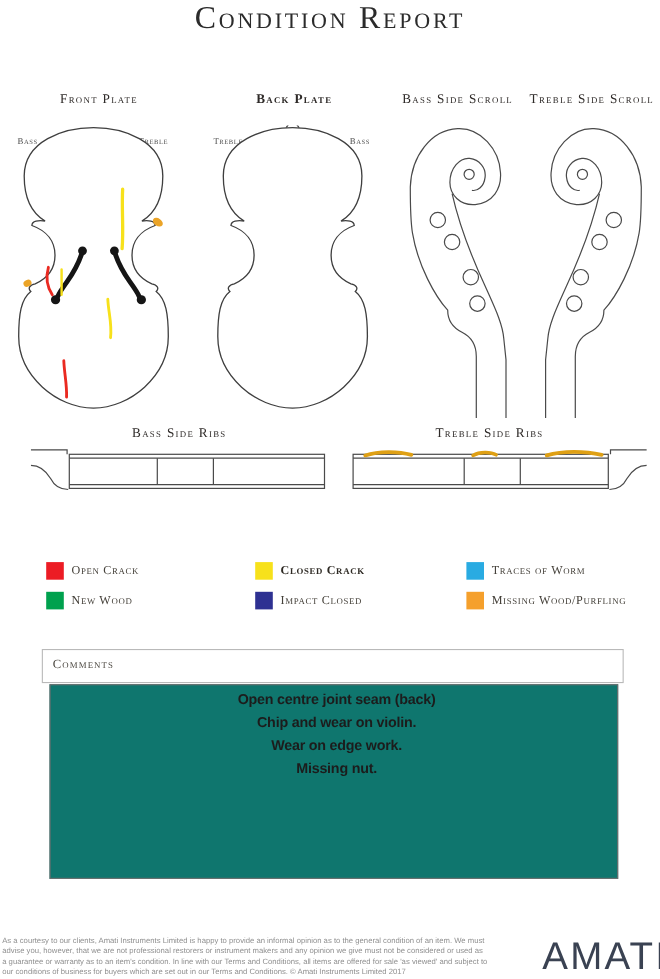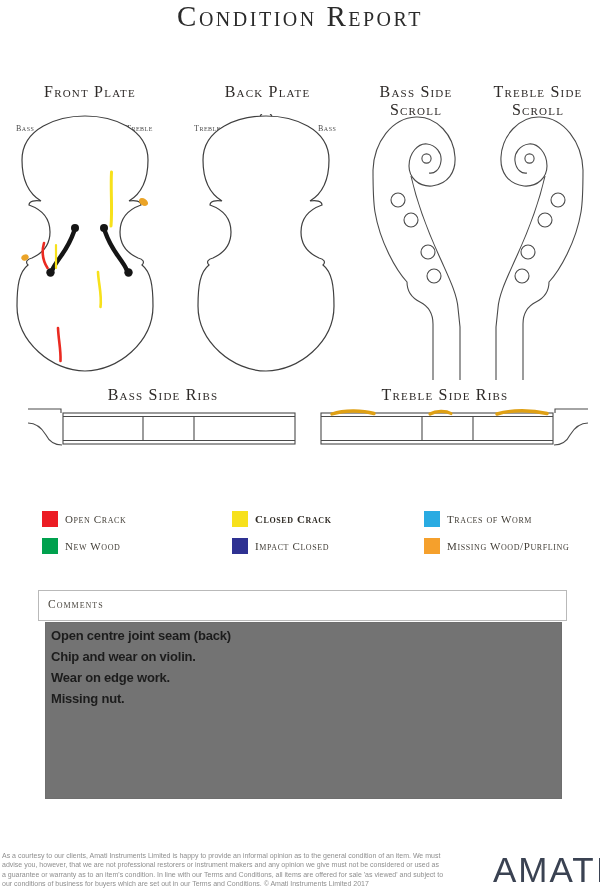--- a/index.html
+++ b/index.html
@@ -1,28 +1,28 @@
 <!DOCTYPE html>
 <html><head>
 <meta charset="utf-8">
 <style>
   html,body{margin:0;padding:0;background:#ffffff;}
   #page{position:relative;width:600px;height:890px;margin:0 auto;background:#ffffff;overflow:hidden;
         font-family:"Liberation Serif", serif;}
   .abs{position:absolute;}
   .title{top:0;left:0;width:600px;text-align:center;font-variant:small-caps;
          font-size:29px;letter-spacing:2.5px;color:#2b2b2b;}
-  .sec-h{font-variant:small-caps;font-size:16px;letter-spacing:1.2px;color:#2e2a28;text-align:center;}
+  .sec-h{font-variant:small-caps;font-size:12px;letter-spacing:1.2px;color:#2e2a28;text-align:center;}
   .side-lab{font-variant:small-caps;font-size:8px;letter-spacing:.5px;color:#4c4c4c;font-family:Liberation Serif, serif;}
   .swatch{width:16px;height:16px;}
   .leg-lab{font-variant:small-caps;font-size:11px;letter-spacing:.6px;color:#45413a;}
   .leg-lab.bold{font-weight:bold;color:#2e2a24;}
   .cmt-head-box{left:38px;top:590px;width:527px;height:29px;border:1px solid #b9b9b9;background:#fff;}
   .cmt-head{left:48px;top:598px;font-variant:small-caps;font-size:11.5px;letter-spacing:1px;color:#4a463f;}
-  .cmt-body{left:45px;top:622px;width:515px;height:175px;border:1px solid #6e6e6e;background:#737373;}
+  .cmt-body{left:45px;top:622px;width:515px;height:175px;border:1px solid #6e6e6e;background:#0f766e;text-align:center;}
   .cmt-line{font-family:"Liberation Sans", sans-serif;font-weight:bold;font-size:13px;
             letter-spacing:-.2px;line-height:21px;color:#1c1c1c;padding-left:5px;}
   .cmt-text{padding-top:2px;}
   .footer{left:2px;top:851px;width:470px;}
   .footer div{font-family:"Liberation Sans", sans-serif;font-size:7px;line-height:9.4px;
               color:#8f8f8f;white-space:nowrap;}
   .logo{left:493px;top:850px;font-family:"Liberation Sans", sans-serif;font-weight:300;
         font-size:35px;letter-spacing:2px;color:#3a4252;white-space:nowrap;}
   svg{display:block;}
   .outline{fill:#ffffff;stroke:#3f3f3f;stroke-width:1.2;}
@@ -32,21 +32,21 @@
   .mark{fill:none;stroke-linecap:round;}
 </style>
 </head>
 <body>
 
 <div id="page">
 
   <div class="abs title">Condition Report</div>
 
   <div class="abs sec-h" style="left:0;top:83px;width:180px;">Front Plate</div>
-  <div class="abs sec-h" style="left:180px;top:83px;width:175px;">Back Plate</div>
+  <div class="abs sec-h" style="left:180px;top:83px;width:175px;font-weight:bold;">Back Plate</div>
   <div class="abs sec-h" style="left:352px;top:83px;width:128px;">Bass Side Scroll</div>
   <div class="abs sec-h" style="left:477px;top:83px;width:122px;">Treble Side Scroll</div>
 
   <div class="abs side-lab" style="left:16px;top:124px;">Bass</div>
   <div class="abs side-lab" style="left:126px;top:124px;">Treble</div>
   <div class="abs side-lab" style="left:194px;top:124px;">Treble</div>
   <div class="abs side-lab" style="left:318px;top:124px;">Bass</div>
 
   <svg class="abs" style="left:6px;top:114px;" width="160" height="258" viewBox="0 0 160 258">
     <path class="outline" d="M79,2

